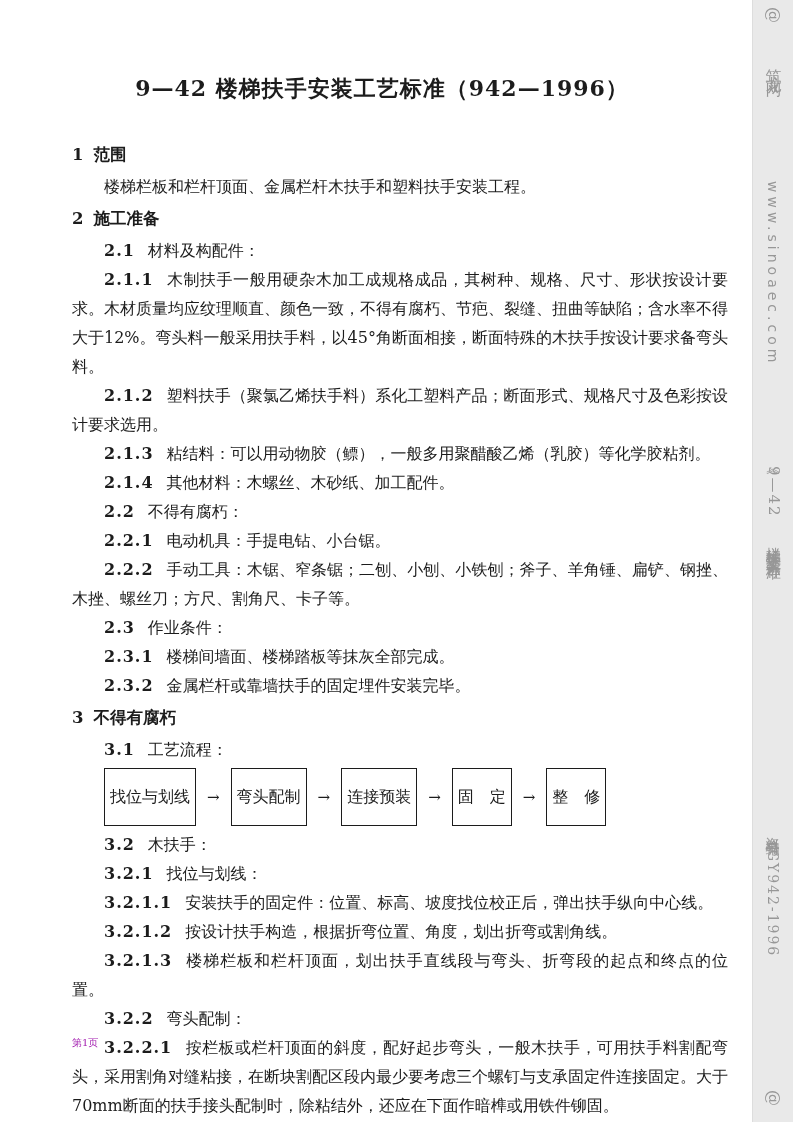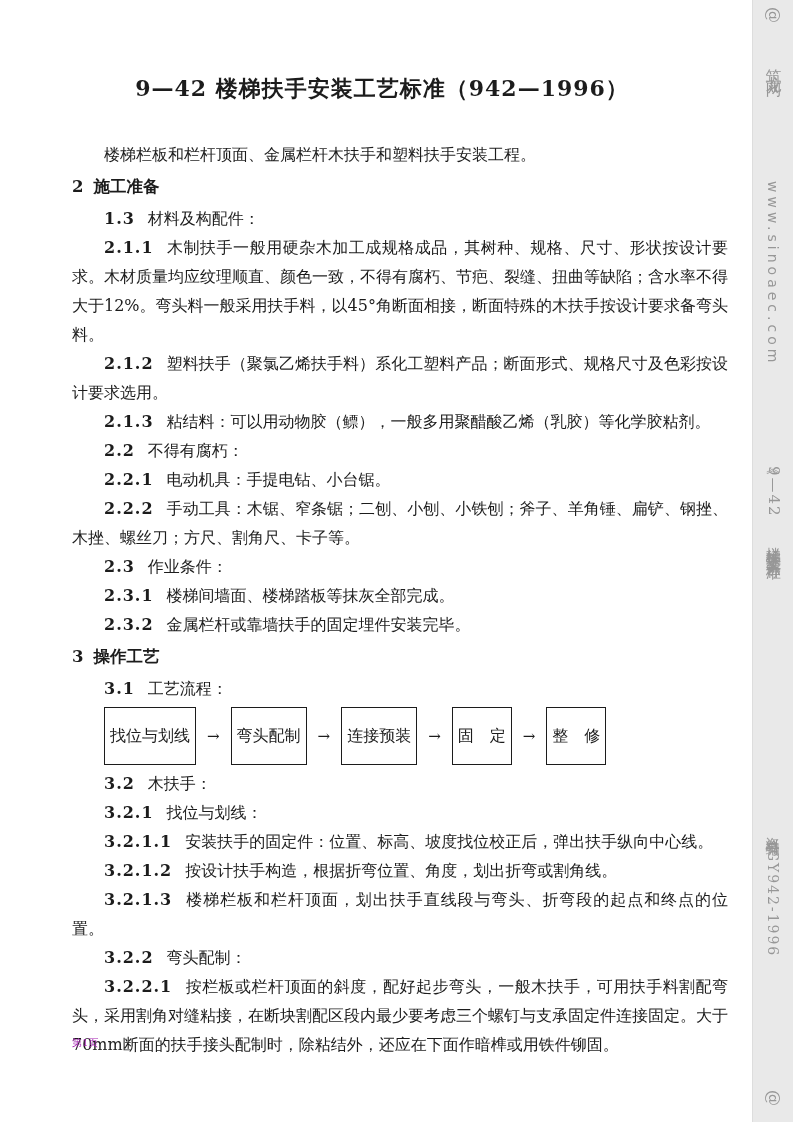--- a/index.html
+++ b/index.html
@@ -95,33 +95,35 @@
 </style>
 </head>
 <body>
 
 <div class="page">
 
   <div class="main">
     <h1 class="doc-title">9—42 楼梯扶手安装工艺标准（942—1996）</h1>
 
     <div class="doc-body" id="doc-body">
+        <p class="heading"><b class="num">1</b><span>范围</span></p>
         <p class="para"><span>楼梯栏板和栏杆顶面、金属栏杆木扶手和塑料扶手安装工程。</span></p>
         <p class="heading"><b class="num">2</b><span>施工准备</span></p>
-        <p class="para"><b class="num">1.3</b><span>材料及构配件：</span></p>
+        <p class="para"><b class="num">2.1</b><span>材料及构配件：</span></p>
         <p class="para"><b class="num">2.1.1</b><span>木制扶手一般用硬杂木加工成规格成品，其树种、规格、尺寸、形状按设计要求。木材质量均应纹理顺直、颜色一致，不得有腐朽、节疤、裂缝、扭曲等缺陷；含水率不得大于12%。弯头料一般采用扶手料，以45°角断面相接，断面特殊的木扶手按设计要求备弯头料。</span></p>
         <p class="para"><b class="num">2.1.2</b><span>塑料扶手（聚氯乙烯扶手料）系化工塑料产品；断面形式、规格尺寸及色彩按设计要求选用。</span></p>
         <p class="para"><b class="num">2.1.3</b><span>粘结料：可以用动物胶（鳔），一般多用聚醋酸乙烯（乳胶）等化学胶粘剂。</span></p>
+        <p class="para"><b class="num">2.1.4</b><span>其他材料：木螺丝、木砂纸、加工配件。</span></p>
         <p class="para"><b class="num">2.2</b><span>不得有腐朽：</span></p>
         <p class="para"><b class="num">2.2.1</b><span>电动机具：手提电钻、小台锯。</span></p>
         <p class="para"><b class="num">2.2.2</b><span>手动工具：木锯、窄条锯；二刨、小刨、小铁刨；斧子、羊角锤、扁铲、钢挫、木挫、螺丝刀；方尺、割角尺、卡子等。</span></p>
         <p class="para"><b class="num">2.3</b><span>作业条件：</span></p>
         <p class="para"><b class="num">2.3.1</b><span>楼梯间墙面、楼梯踏板等抹灰全部完成。</span></p>
         <p class="para"><b class="num">2.3.2</b><span>金属栏杆或靠墙扶手的固定埋件安装完毕。</span></p>
-        <p class="heading"><b class="num">3</b><span>操作工艺</span></p>
+        <p class="heading"><b class="num">3</b><span>不得有腐朽</span></p>
         <p class="para"><b class="num">3.1</b><span>工艺流程：</span></p>
         <div class="flow">
           <span class="fbox">找位与划线</span>
           <span class="farrow">→</span>
           <span class="fbox">弯头配制</span>
           <span class="farrow">→</span>
           <span class="fbox">连接预装</span>
           <span class="farrow">→</span>
           <span class="fbox">固　定</span>
           <span class="farrow">→</span>

